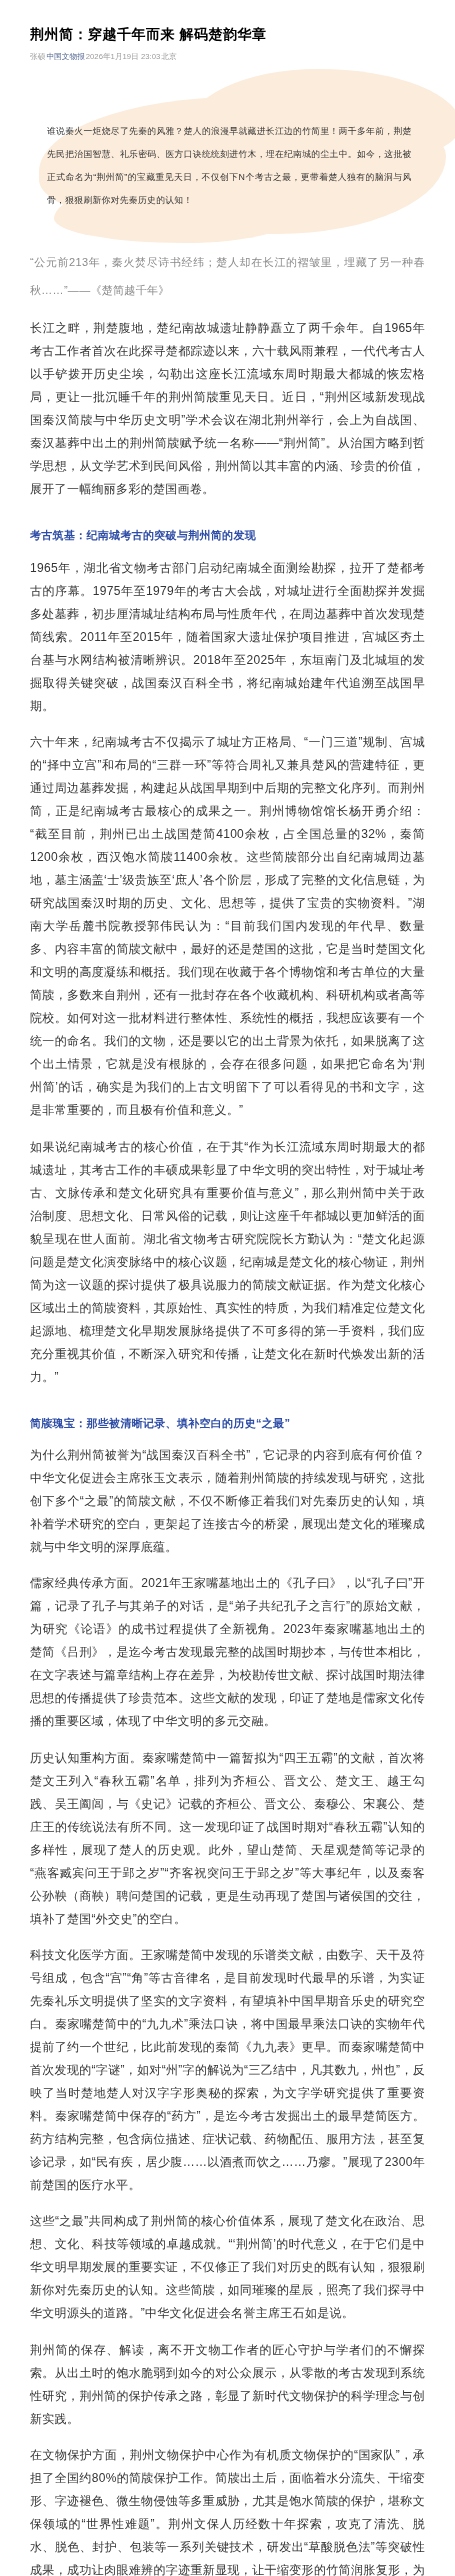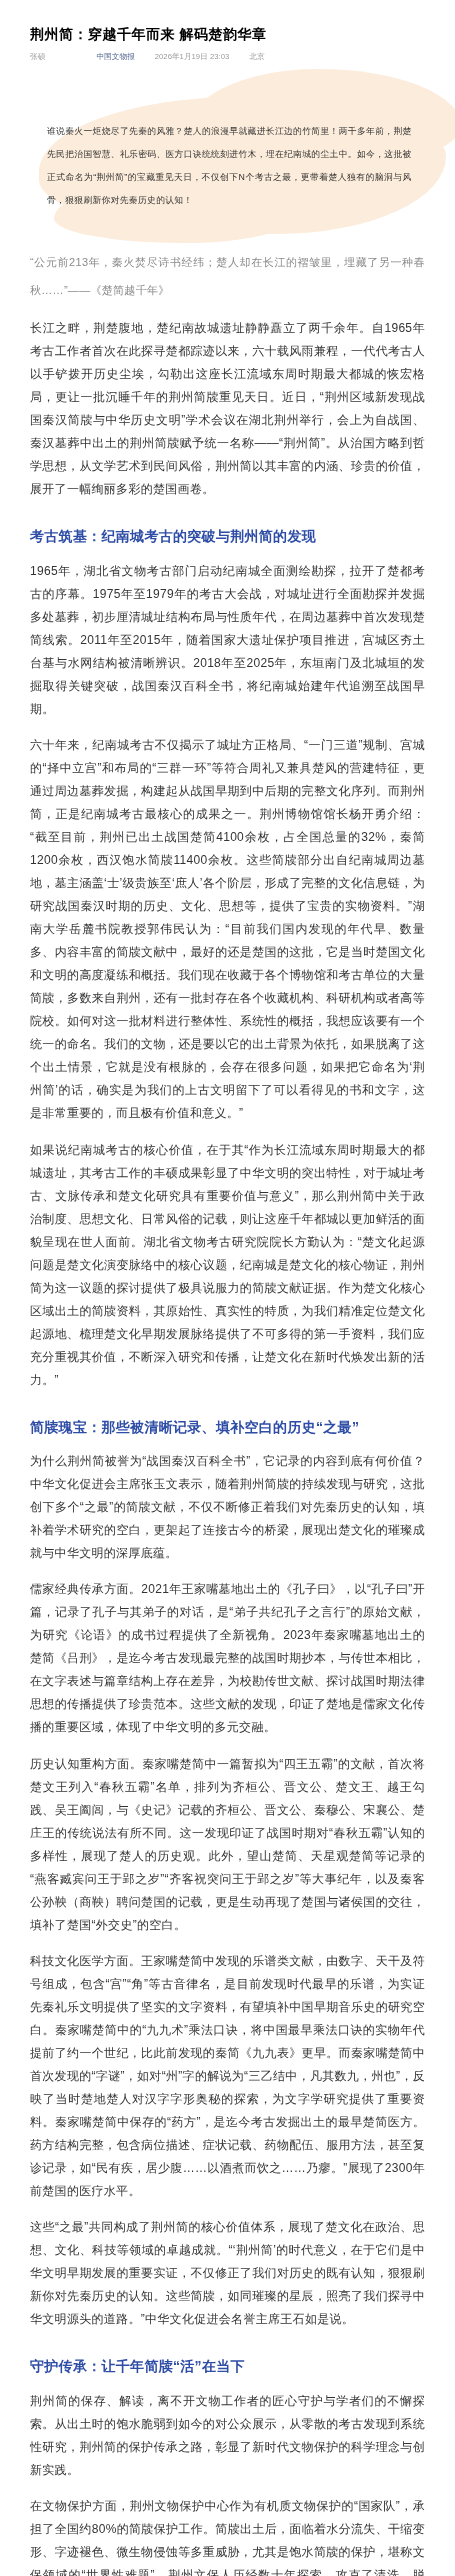--- a/index.html
+++ b/index.html
@@ -1,35 +1,35 @@
 <!DOCTYPE html>
 <html lang="zh" style="font-size:8.2px"><head>
 <meta charset="utf-8">
 <style>
   html,body{margin:0;padding:0;background:#ffffff;}
   .page{width:455px;min-height:3298px;margin:0 auto;background:#fff;position:relative;overflow:hidden;
         font-family:"Liberation Sans","DejaVu Sans",sans-serif;}
   .content{padding:24px 30px 31px;position:relative;}
 
   .title{font-size:14px;line-height:1.45;color:#000000;margin:0;font-weight:700;letter-spacing:0.5px;}
-  .byline{margin-top:8.2px;font-size:7.7px;color:#9b9b9b;display:flex;gap:20px;align-items:center;}
-  .byline .account{color:#576b95;cursor:pointer;margin-left:31px;}
+  .byline{margin-top:8.2px;font-size:7.7px;color:#9b9b9b;display:flex;gap:1px;align-items:center;}
+  .byline .account{color:#576b95;cursor:pointer;}
 
   
   .intro-area{position:relative;height:171px;margin-top:2.1px;}
   .blob{position:absolute;background:#fcecdb;}
   .blob-a{top:4.1px;left:155px;right:-36px;height:103px;border-radius:48% 52% 58% 42% / 62% 55% 45% 38%;}
   .blob-b{top:32px;left:9.3px;width:407px;height:137px;border-radius:52% 48% 44% 56% / 58% 46% 60% 42%;}
   .blob-c{top:117px;left:24px;width:242px;height:61px;border-radius:50% 50% 46% 54% / 60% 55% 45% 40%;}
   .intro-text{position:absolute;top:47px;left:17px;right:13.4px;font-size:8.8px;line-height:23px;
               color:#333;text-align:justify;letter-spacing:0.3px;}
 
   .quote{font-size:11px;line-height:28px;color:#8a8a8a;letter-spacing:0.3px;margin:12.4px 0 0;text-align:justify;}
   p.body{font-size:12px;line-height:23px;color:#333;text-align:justify;letter-spacing:0.3px;margin:13.4px 0 0;}
-  h2.sec{font-size:14px;color:#2e4da6;font-weight:700;margin:27px 0 6.2px;letter-spacing:0.3px;}
+  h2.sec{font-size:11px;color:#2e4da6;font-weight:700;margin:27px 0 6.2px;letter-spacing:0.3px;}
 
   
   figure{margin:0;}
   .fig-slips{margin:20.6px auto 0;width:334px;}
   .slips-box{position:relative;height:466px;display:flex;justify-content:space-between;align-items:flex-start;
              background:#fff;cursor:pointer;}
   .strip{position:relative;overflow:hidden;border-radius:3.6px 3.6px 4.6px 4.6px;}
   .strip .ink{display:block;writing-mode:vertical-rl;text-orientation:upright;
               font-family:"DejaVu Serif","Liberation Serif",serif;color:#17100a;
               margin:7.2px auto 0;width:100%;text-align:center;}
@@ -65,21 +65,20 @@
     <p class="body">六十年来，纪南城考古不仅揭示了城址方正格局、“一门三道”规制、宫城的“择中立宫”和布局的“三群一环”等符合周礼又兼具楚风的营建特征，更通过周边墓葬发掘，构建起从战国早期到中后期的完整文化序列。而荆州简，正是纪南城考古最核心的成果之一。荆州博物馆馆长杨开勇介绍：“截至目前，荆州已出土战国楚简4100余枚，占全国总量的32%，秦简1200余枚，西汉饱水简牍11400余枚。这些简牍部分出自纪南城周边墓地，墓主涵盖‘士’级贵族至‘庶人’各个阶层，形成了完整的文化信息链，为研究战国秦汉时期的历史、文化、思想等，提供了宝贵的实物资料。”湖南大学岳麓书院教授郭伟民认为：“目前我们国内发现的年代早、数量多、内容丰富的简牍文献中，最好的还是楚国的这批，它是当时楚国文化和文明的高度凝练和概括。我们现在收藏于各个博物馆和考古单位的大量简牍，多数来自荆州，还有一批封存在各个收藏机构、科研机构或者高等院校。如何对这一批材料进行整体性、系统性的概括，我想应该要有一个统一的命名。我们的文物，还是要以它的出土背景为依托，如果脱离了这个出土情景，它就是没有根脉的，会存在很多问题，如果把它命名为‘荆州简’的话，确实是为我们的上古文明留下了可以看得见的书和文字，这是非常重要的，而且极有价值和意义。”</p>
     <p class="body">如果说纪南城考古的核心价值，在于其“作为长江流域东周时期最大的都城遗址，其考古工作的丰硕成果彰显了中华文明的突出特性，对于城址考古、文脉传承和楚文化研究具有重要价值与意义”，那么荆州简中关于政治制度、思想文化、日常风俗的记载，则让这座千年都城以更加鲜活的面貌呈现在世人面前。湖北省文物考古研究院院长方勤认为：“楚文化起源问题是楚文化演变脉络中的核心议题，纪南城是楚文化的核心物证，荆州简为这一议题的探讨提供了极具说服力的简牍文献证据。作为楚文化核心区域出土的简牍资料，其原始性、真实性的特质，为我们精准定位楚文化起源地、梳理楚文化早期发展脉络提供了不可多得的第一手资料，我们应充分重视其价值，不断深入研究和传播，让楚文化在新时代焕发出新的活力。”</p>
 
     <h2 class="sec">简牍瑰宝：那些被清晰记录、填补空白的历史“之最”</h2>
     <p class="body">为什么荆州简被誉为“战国秦汉百科全书”，它记录的内容到底有何价值？中华文化促进会主席张玉文表示，随着荆州简牍的持续发现与研究，这批创下多个“之最”的简牍文献，不仅不断修正着我们对先秦历史的认知，填补着学术研究的空白，更架起了连接古今的桥梁，展现出楚文化的璀璨成就与中华文明的深厚底蕴。</p>
     <p class="body">儒家经典传承方面。2021年王家嘴墓地出土的《孔子曰》，以“孔子曰”开篇，记录了孔子与其弟子的对话，是“弟子共纪孔子之言行”的原始文献，为研究《论语》的成书过程提供了全新视角。2023年秦家嘴墓地出土的楚简《吕刑》，是迄今考古发现最完整的战国时期抄本，与传世本相比，在文字表述与篇章结构上存在差异，为校勘传世文献、探讨战国时期法律思想的传播提供了珍贵范本。这些文献的发现，印证了楚地是儒家文化传播的重要区域，体现了中华文明的多元交融。</p>
     <p class="body">历史认知重构方面。秦家嘴楚简中一篇暂拟为“四王五霸”的文献，首次将楚文王列入“春秋五霸”名单，排列为齐桓公、晋文公、楚文王、越王勾践、吴王阖闾，与《史记》记载的齐桓公、晋文公、秦穆公、宋襄公、楚庄王的传统说法有所不同。这一发现印证了战国时期对“春秋五霸”认知的多样性，展现了楚人的历史观。此外，望山楚简、天星观楚简等记录的“燕客臧宾问王于郢之岁”“齐客祝突问王于郢之岁”等大事纪年，以及秦客公孙鞅（商鞅）聘问楚国的记载，更是生动再现了楚国与诸侯国的交往，填补了楚国“外交史”的空白。</p>
     <p class="body">科技文化医学方面。王家嘴楚简中发现的乐谱类文献，由数字、天干及符号组成，包含“宫”“角”等古音律名，是目前发现时代最早的乐谱，为实证先秦礼乐文明提供了坚实的文字资料，有望填补中国早期音乐史的研究空白。秦家嘴楚简中的“九九术”乘法口诀，将中国最早乘法口诀的实物年代提前了约一个世纪，比此前发现的秦简《九九表》更早。而秦家嘴楚简中首次发现的“字谜”，如对“州”字的解说为“三乙结中，凡其数九，州也”，反映了当时楚地楚人对汉字字形奥秘的探索，为文字学研究提供了重要资料。秦家嘴楚简中保存的“药方”，是迄今考古发掘出土的最早楚简医方。药方结构完整，包含病位描述、症状记载、药物配伍、服用方法，甚至复诊记录，如“民有疾，居少腹……以酒煮而饮之……乃瘳。”展现了2300年前楚国的医疗水平。</p>
     <p class="body">这些“之最”共同构成了荆州简的核心价值体系，展现了楚文化在政治、思想、文化、科技等领域的卓越成就。“‘荆州简’的时代意义，在于它们是中华文明早期发展的重要实证，不仅修正了我们对历史的既有认知，狠狠刷新你对先秦历史的认知。这些简牍，如同璀璨的星辰，照亮了我们探寻中华文明源头的道路。”中华文化促进会名誉主席王石如是说。</p>
 
-    <h2 class="sec">守护传承：让千年简牍“活”在当下</h2>
     <p class="body">荆州简的保存、解读，离不开文物工作者的匠心守护与学者们的不懈探索。从出土时的饱水脆弱到如今的对公众展示，从零散的考古发现到系统性研究，荆州简的保护传承之路，彰显了新时代文物保护的科学理念与创新实践。</p>
     <p class="body">在文物保护方面，荆州文物保护中心作为有机质文物保护的“国家队”，承担了全国约80%的简牍保护工作。简牍出土后，面临着水分流失、干缩变形、字迹褪色、微生物侵蚀等多重威胁，尤其是饱水简牍的保护，堪称文保领域的“世界性难题”。荆州文保人历经数十年探索，攻克了清洗、脱水、脱色、封护、包装等一系列关键技术，研发出“草酸脱色法”等突破性成果，成功让肉眼难辨的字迹重新显现，让干缩变形的竹简润胀复形，为中华文明“信史”的守护提供了坚实保障。荆州文物保护中心主任方北松介绍，自荆州简牍出土之初，保护工作便已启动，历经数十年，已完成对近65%出土简牍的修复工作，目前正全力推进近年来新出土的王家嘴楚简和秦家嘴楚简的修复保护工作。“荆州简是我们积累经验的源头。荆州文保人将继续秉持专业精神，全力以赴做好荆州简保护工作。”方北松说。</p>
 
     <figure class="fig-slips">
       <div class="slips-box" id="slips-box">
           <div class="strip" style="width: 7.7px; height: 437px; margin-top: 0px; transform: rotate(-1.2deg); background: linear-gradient(90deg, rgba(60, 30, 10, 0.45), rgba(255, 230, 190, 0.25) 35%, rgba(60, 30, 10, 0.35)), linear-gradient(rgb(163, 90, 42), rgb(124, 68, 31) 55%, rgb(163, 90, 42));">
             <span class="ink" style="font-size: 5.7px; letter-spacing: 2.1px;">郢之岁享王于问客臧嘉命吕刑以诘四方民有疾居少腹酒煮而饮之乃瘳九九八十一宫角音律天干纪年春秋五</span>
           </div>
           <div class="strip" style="width: 7.2px; height: 418px; margin-top: 5.2px; transform: rotate(0.8deg); background: linear-gradient(90deg, rgba(60, 30, 10, 0.45), rgba(255, 230, 190, 0.25) 35%, rgba(60, 30, 10, 0.35)), linear-gradient(rgb(185, 111, 56), rgb(124, 68, 31) 55%, rgb(185, 111, 56));">
             <span class="ink" style="font-size: 5.7px; letter-spacing: 3.6px;">客臧嘉命吕刑以诘四方民有疾居少腹酒煮而饮之乃瘳九九八十一宫角音律天干纪年春秋五霸齐桓晋文楚越</span>

